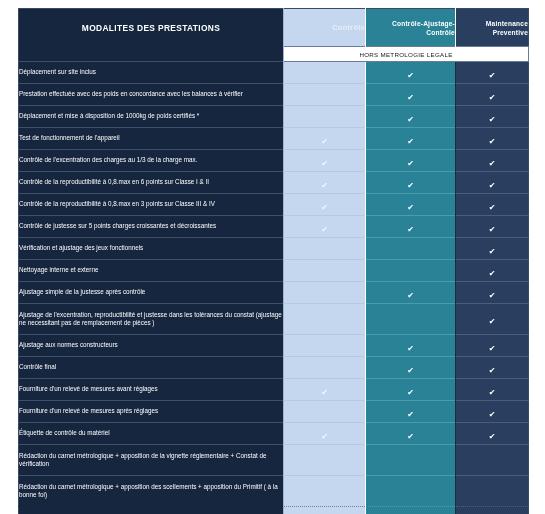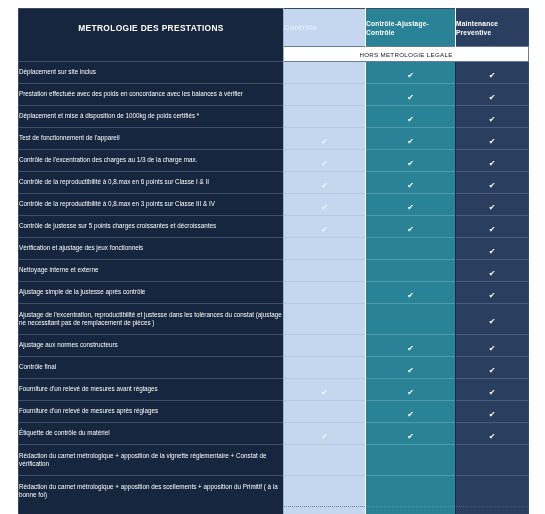--- a/index.html
+++ b/index.html
@@ -54,21 +54,21 @@
     background: #16263f;
     color: #ffffff;
     font-weight: bold;
     font-size: 8.4px;
     letter-spacing: 0.35px;
     text-align: center;
     height: 38px;
     border-right: 1px solid #9fb4cf;
   }
   .hdr-col {
-    text-align: left;
+    text-align: right;
     height: 38px;
     font-weight: bold;
     font-size: 6.6px;
     line-height: 9px;
     letter-spacing: 0.2px;
     padding: 2px 3px;
     color: #ffffff;
   }
   .hdr-ctrl  { background: #c5d7ee; color: #e4edf9; border-right: 1px solid #ffffff; }
   .hdr-caj   { background: #2a8296; border-right: 1px solid #ffffff; }
@@ -133,21 +133,21 @@
   <div class="table-wrap">
     <table class="matrix">
       <colgroup>
         <col class="c-label">
           <col class="c-ctrl">
           <col class="c-caj">
           <col class="c-maint">
       </colgroup>
       <thead>
         <tr>
-          <th class="hdr-title">METROLOGIE DES PRESTATIONS</th>
+          <th class="hdr-title">MODALITES DES PRESTATIONS</th>
           <th class="hdr-col hdr-ctrl">
             <span class="cap">Contrôle</span>
           </th>
           <th class="hdr-col hdr-caj">
             <span>Contrôle-Ajustage-</span><br>
             <span>Contrôle</span>
           </th>
           <th class="hdr-col hdr-maint">
             <span>Maintenance</span><br>
             <span>Preventive</span>

